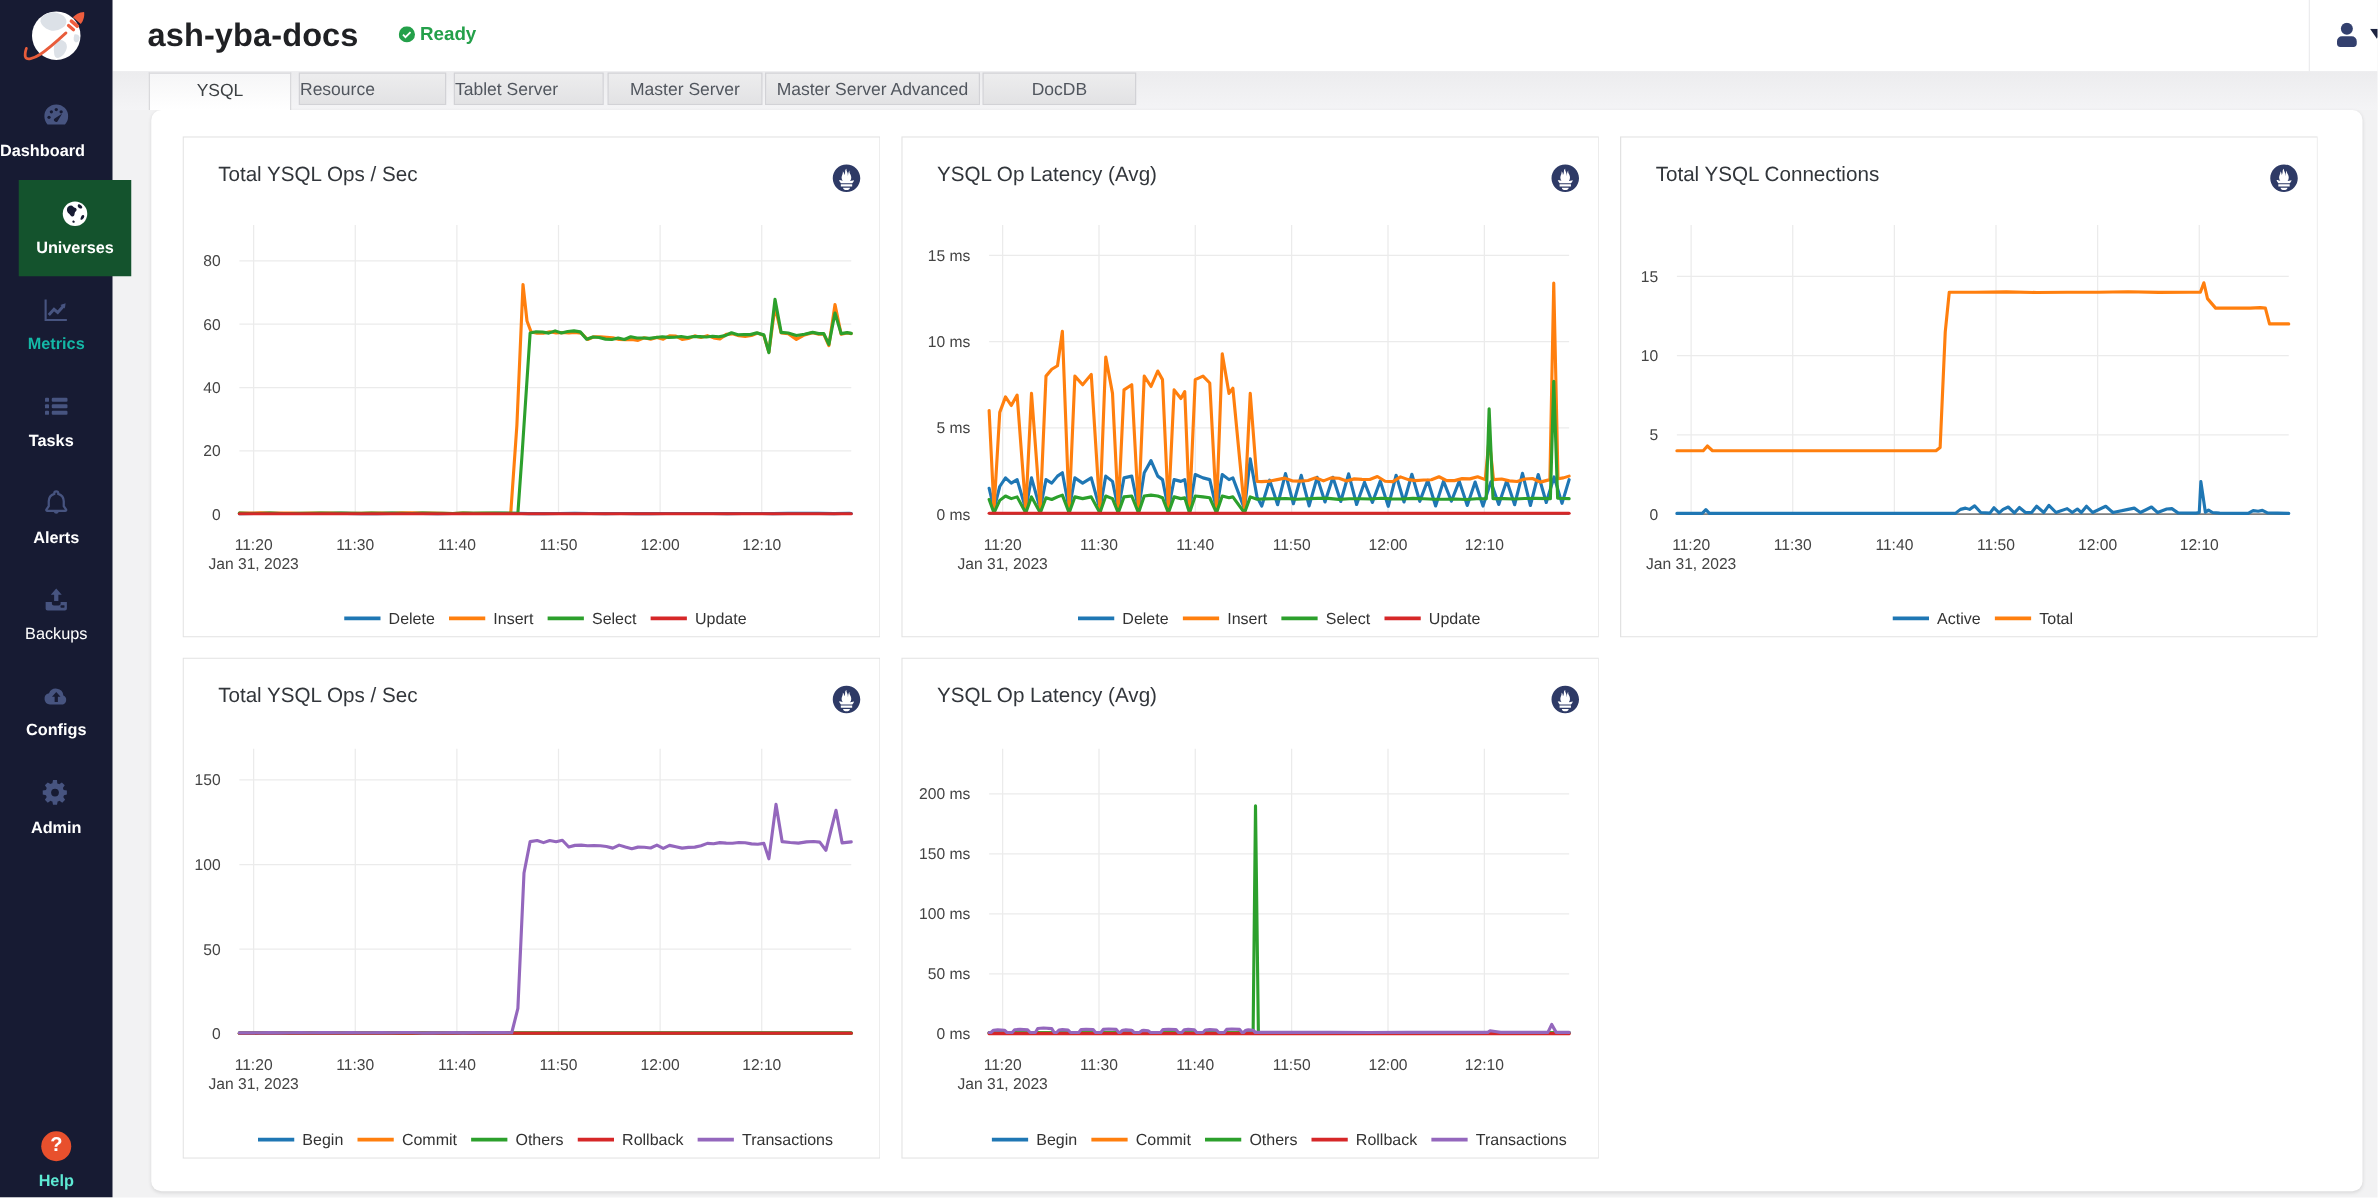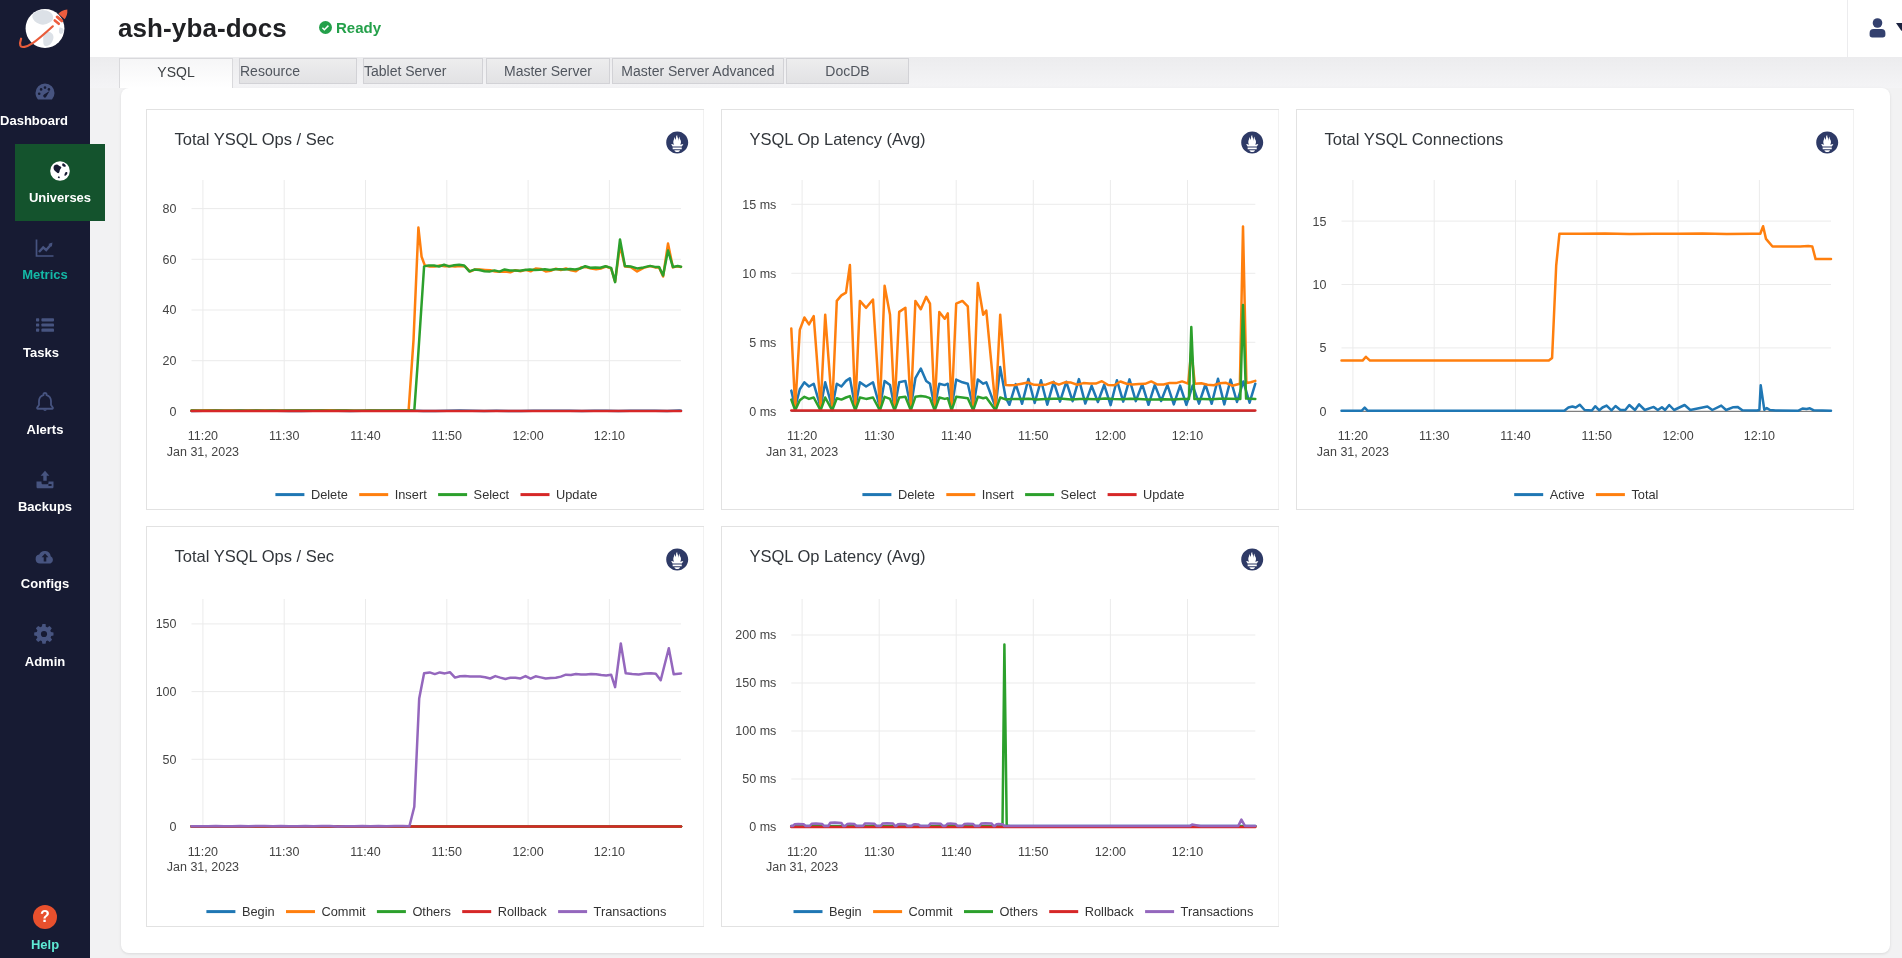--- a/index.html
+++ b/index.html
@@ -291,21 +291,21 @@
 <path d="M11 20.5a2.1 2.1 0 0 0 4 0z" fill="#475480"></path>
       </svg>
 <div style="position:absolute;left:0;top:46px;width:90px;text-align:center;color:#fff;font-size:13px;font-weight:700">Alerts</div>
 </div>
     <div style="position:absolute;left:0;top:453.1px;width:90px;height:77.3px;">
 <svg style="position:absolute;left:32px;top:13.7px" width="26" height="26" viewBox="0 0 26 26">
         <path d="M13 3.8l4.4 4.9h-2.7v5h-3.4v-5H8.6z" fill="#475480"></path>
 <path d="M4.5 14.5h5v1.2c0 .9.7 1.6 1.6 1.6h3.8c.9 0 1.6-.7 1.6-1.6v-1.2h5v5.2c0 .9-.7 1.6-1.6 1.6H6.1c-.9 0-1.6-.7-1.6-1.6z" fill="#475480"></path>
 <rect x="16.4" y="17.1" width="3.2" height="2" rx="0.5" fill="#171b33"></rect>
       </svg>
-<div style="position:absolute;left:0;top:46px;width:90px;text-align:center;color:#fff;font-size:13px;font-weight:700">Backups</div>
+<div style="position:absolute;left:0;top:46px;width:90px;text-align:center;color:#fff;font-size:13px;font-weight:400">Backups</div>
 </div>
     <div style="position:absolute;left:0;top:530.4px;width:90px;height:77.3px;">
 <svg style="position:absolute;left:32px;top:13.7px" width="26" height="26" viewBox="0 0 26 26">
         <path d="M8 19.5a4.5 4.5 0 0 1-.8-8.9 6 6 0 0 1 11.5 1.7A3.9 3.9 0 0 1 18.4 19.5z" fill="#475480"></path>
 <path d="M13 9.5l3.4 3.8h-2.1v4.2h-2.6v-4.2H9.6z" fill="#171b33"></path>
       </svg>
 <div style="position:absolute;left:0;top:46px;width:90px;text-align:center;color:#fff;font-size:13px;font-weight:700">Configs</div>
 </div>
     <div style="position:absolute;left:0;top:607.7px;width:90px;height:77.3px;">
 <svg style="position:absolute;left:32px;top:13.7px" width="26" height="26" viewBox="0 0 26 26">

